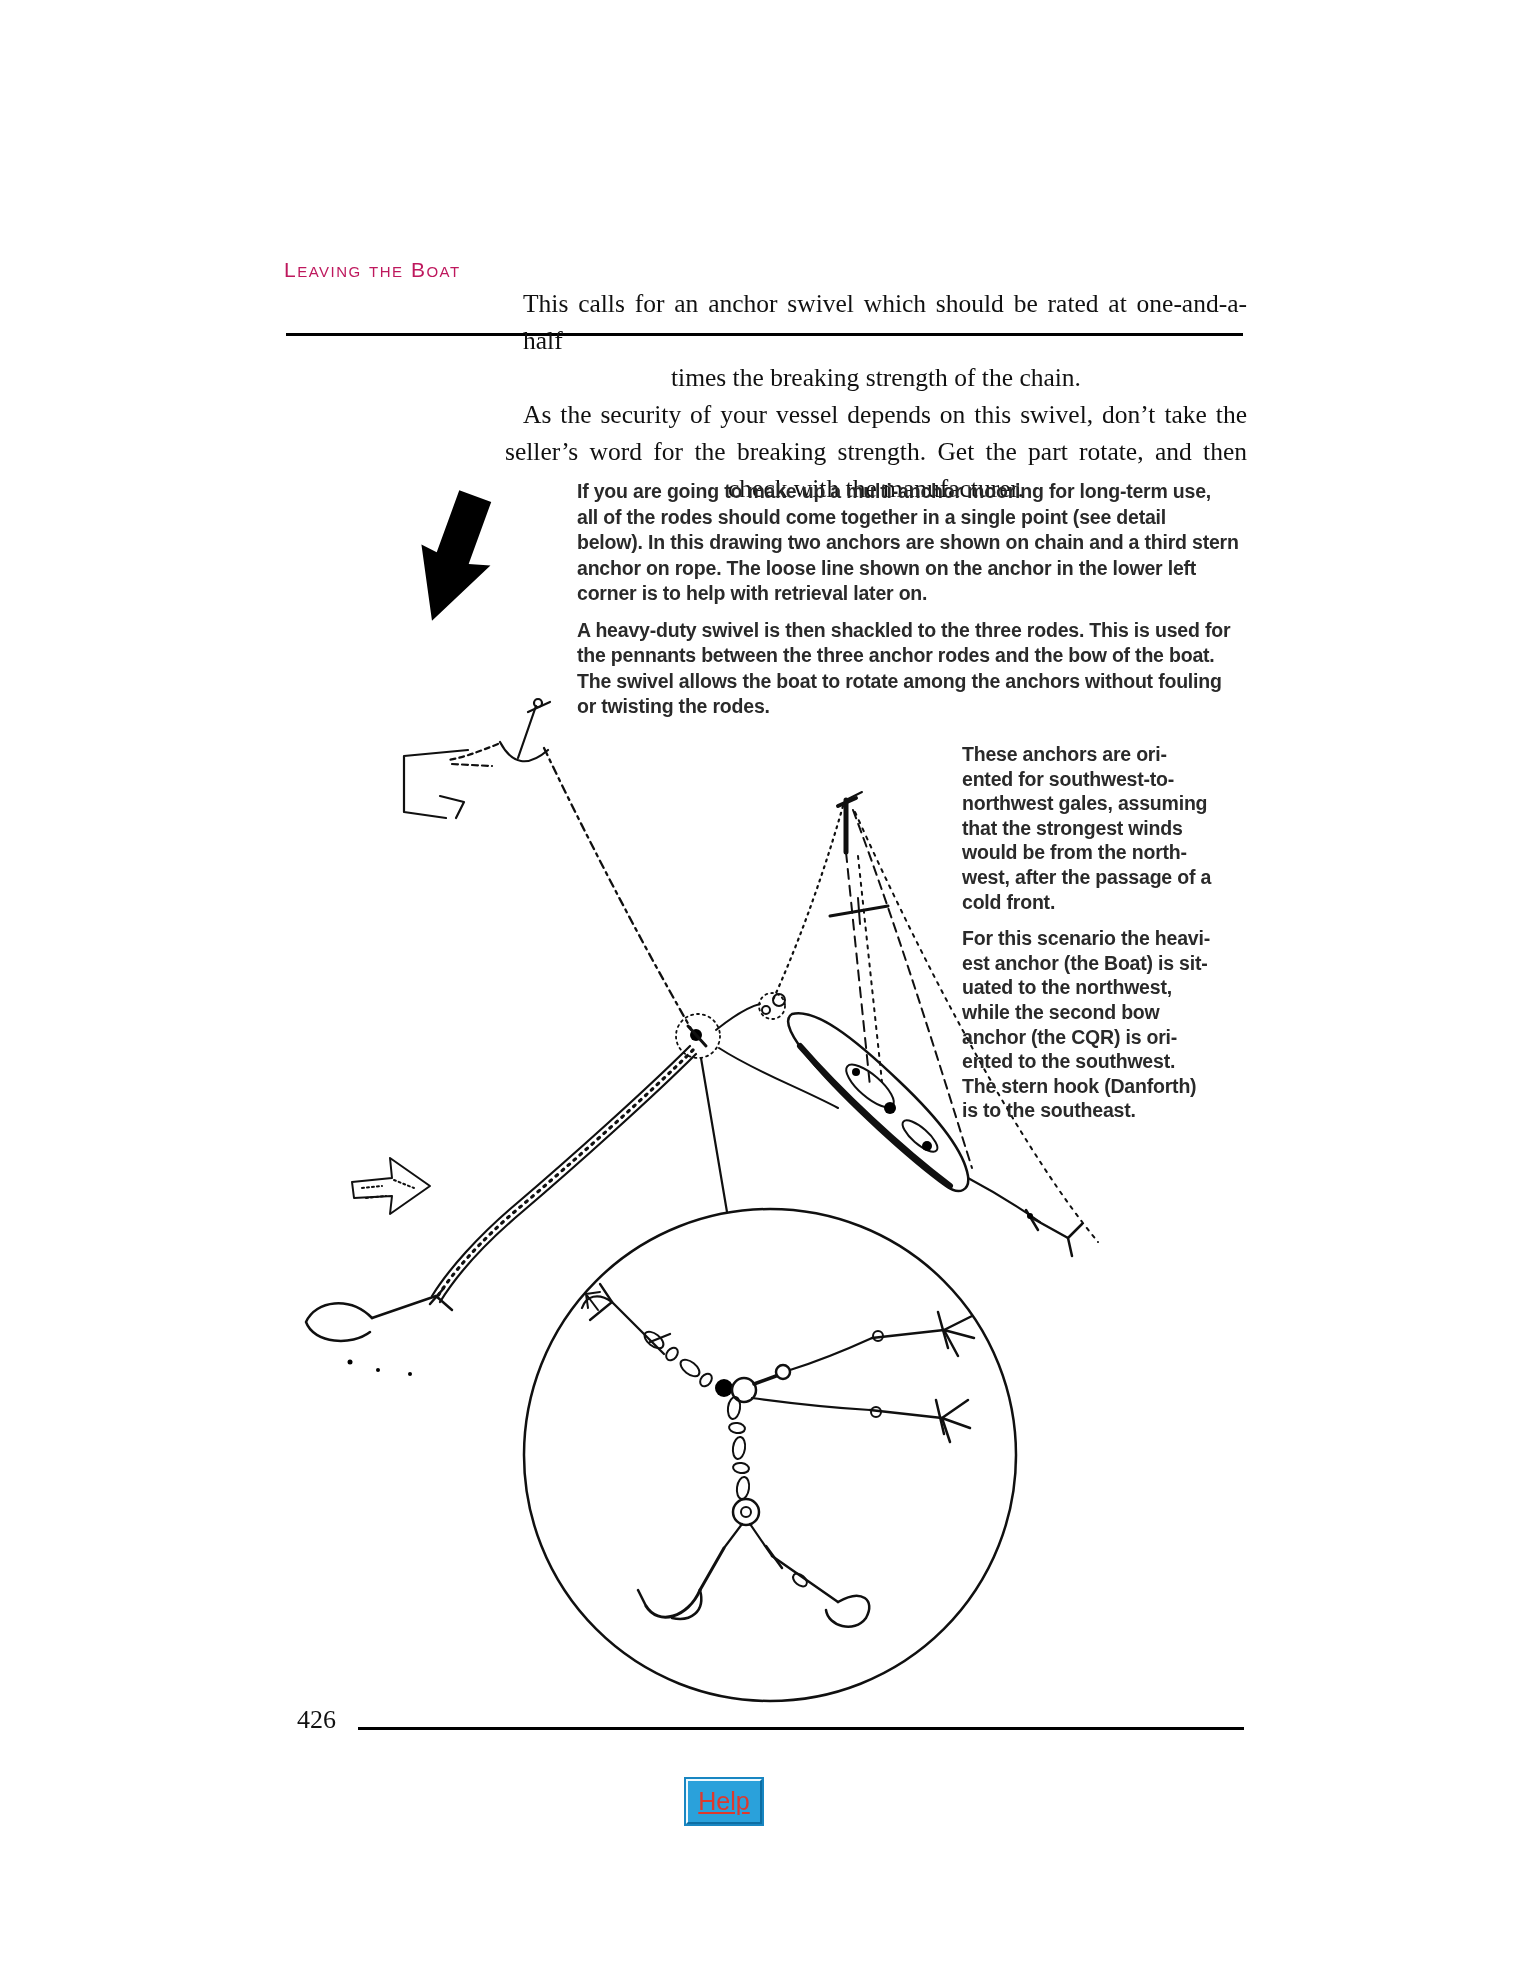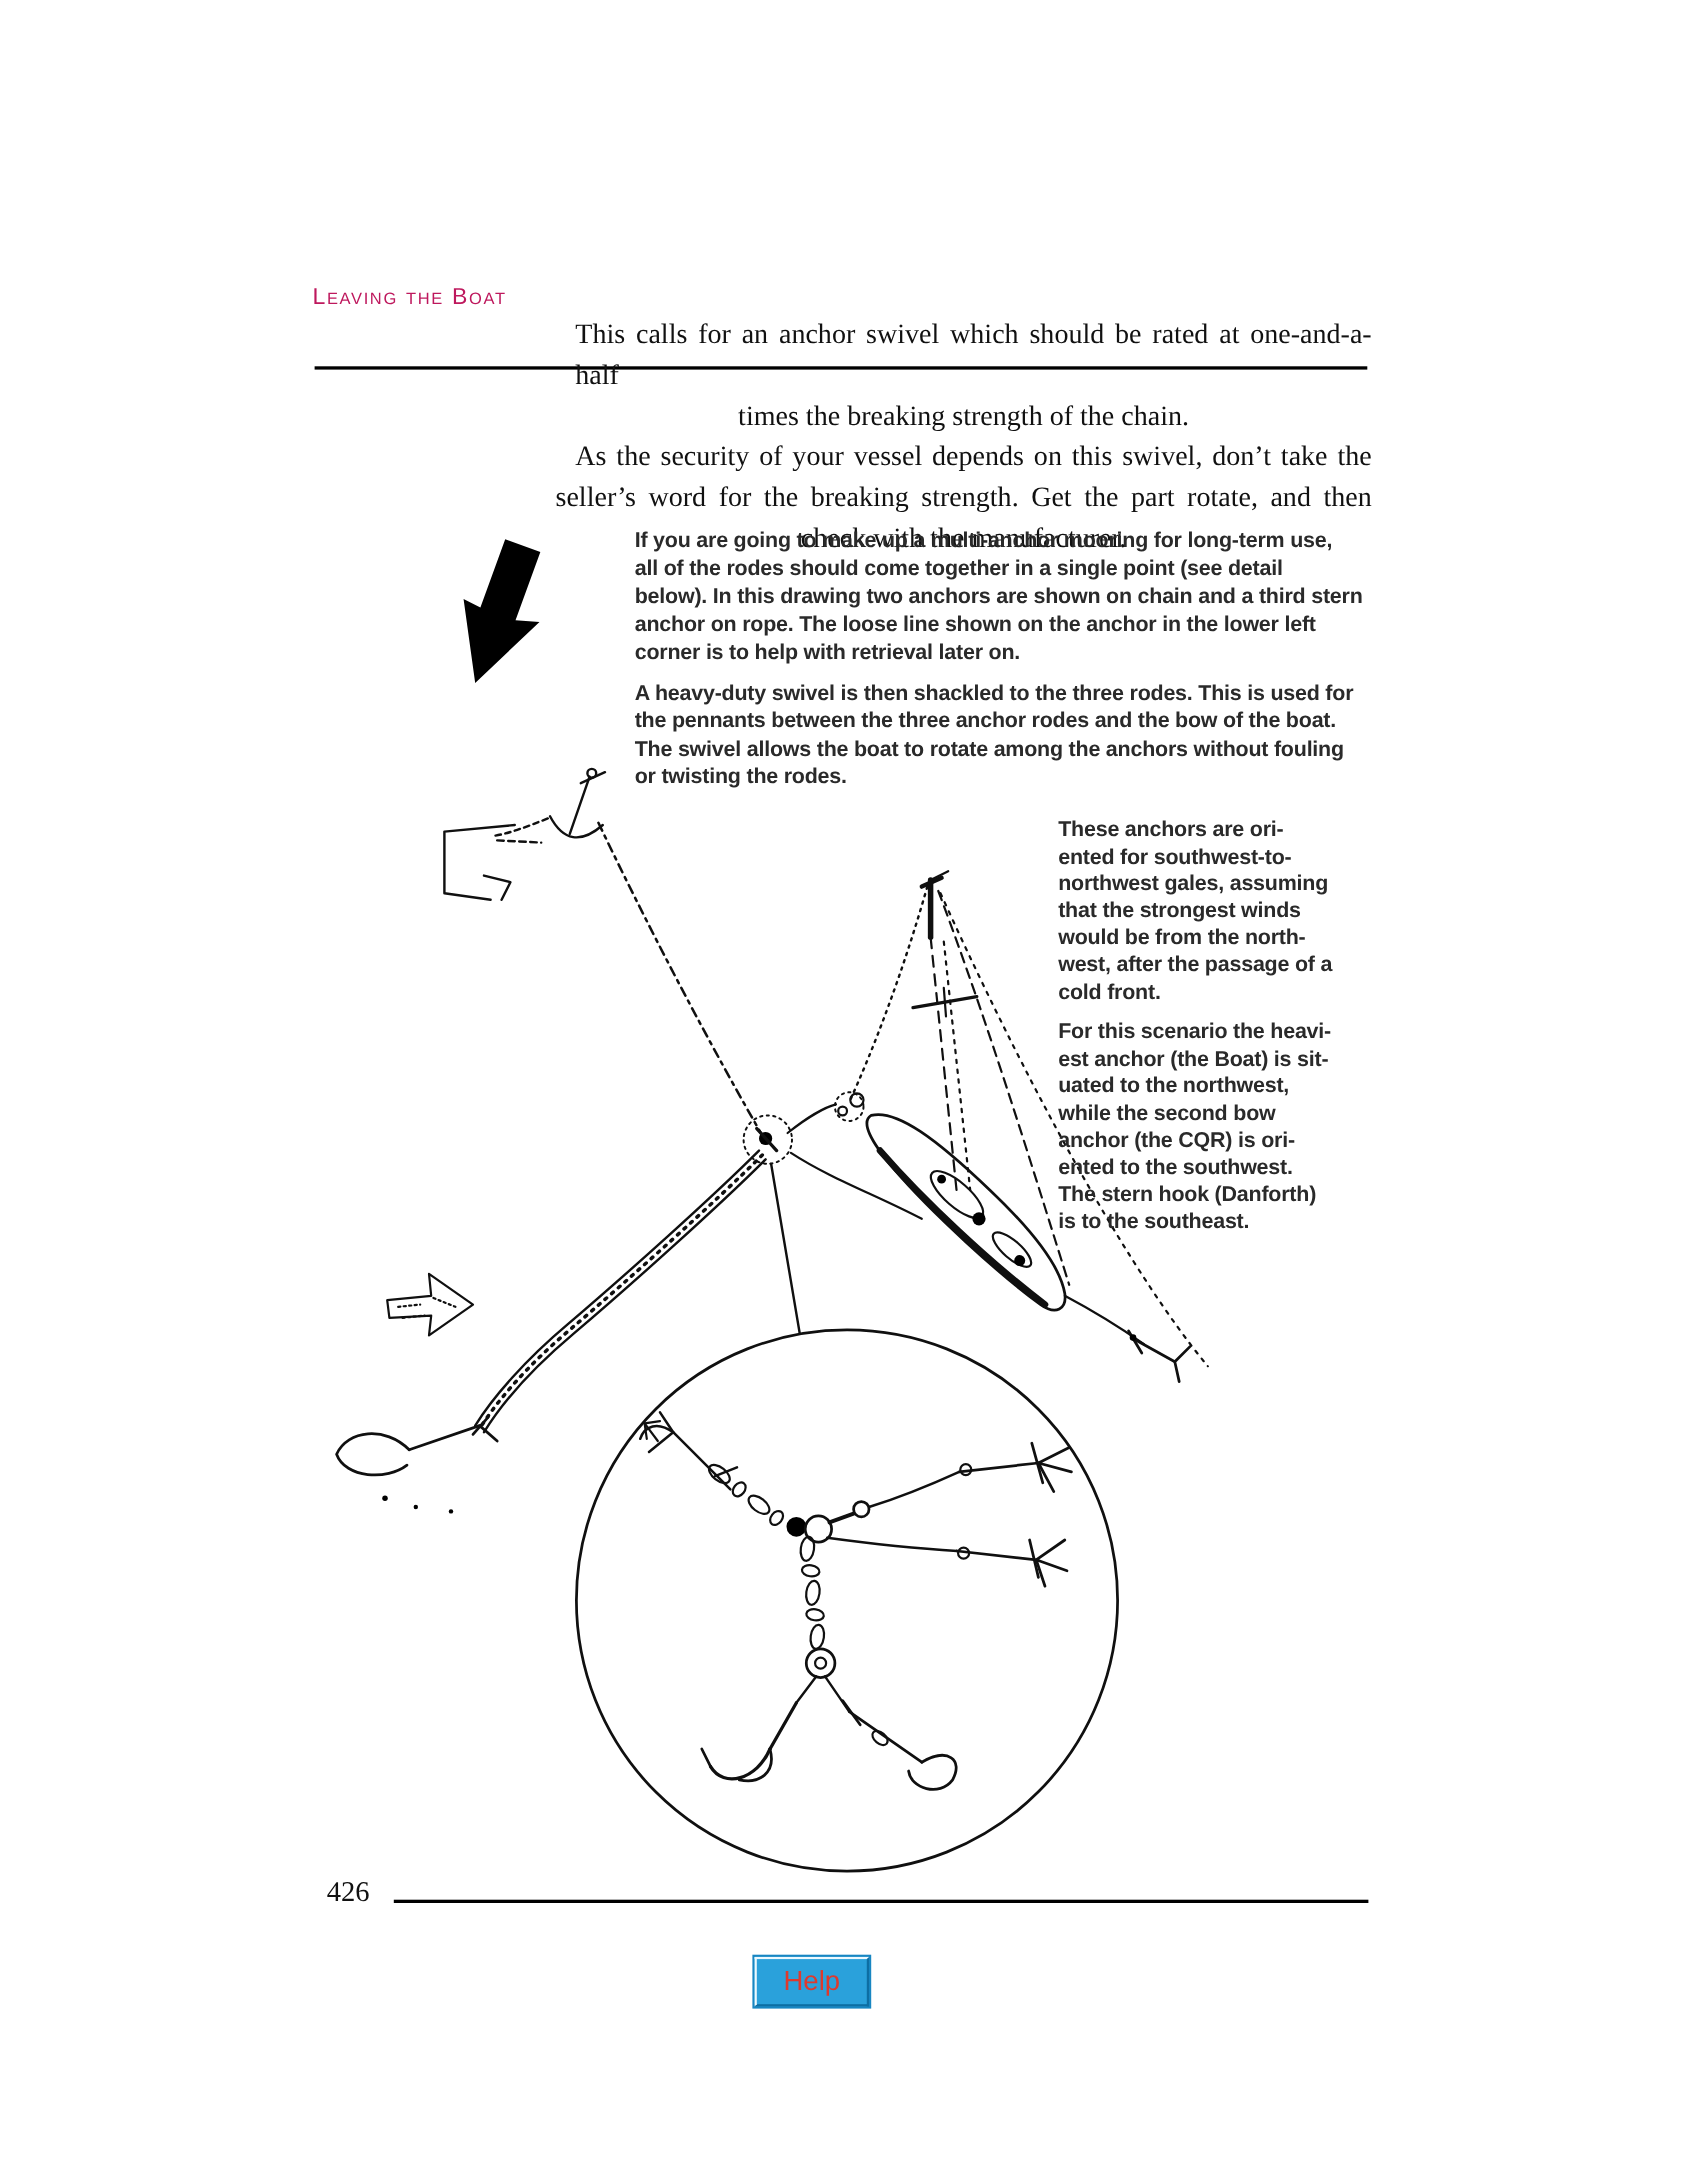--- a/index.html
+++ b/index.html
@@ -25,27 +25,27 @@
   .cap{font-family:"Liberation Sans",sans-serif;color:#2a2a2a;letter-spacing:-0.2px;font-weight:bold;}
   .cap-left{left:577px;top:479px;font-size:19.5px;line-height:25.5px;}
   .cap-left .gap{height:11px;}
   .cap-right{left:962px;top:742px;font-size:19.5px;line-height:24.6px;}
   .cap-right .gap{height:12px;}
   .capline{white-space:nowrap;}
   
   .page-number{left:297px;top:1705px;font-size:26px;color:#111;}
   
   .help-btn{
-    left:686px;top:1779px;width:104px;height:45px;
+    left:686px;top:1779px;width:76px;height:45px;
     background:#2aa1db;
     border:2px solid;border-color:#ecf9ff #0d6ea3 #0d6ea3 #ecf9ff;
     box-shadow:0 0 0 2px #1886c2;
     display:flex;align-items:center;justify-content:center;
     font-family:"Liberation Sans",sans-serif;font-size:25px;color:#de392d;
-    cursor:pointer;box-sizing:border-box;
+    cursor:pointer;box-sizing:border-box;text-decoration:underline;
   }
   svg{position:absolute;left:0;top:0;}
   svg *{vector-effect:non-scaling-stroke;}
 </style>
 </head>
 <body>
 
 <div class="page">
 
   <div class="abs chapter-title">Leaving the Boat</div>

